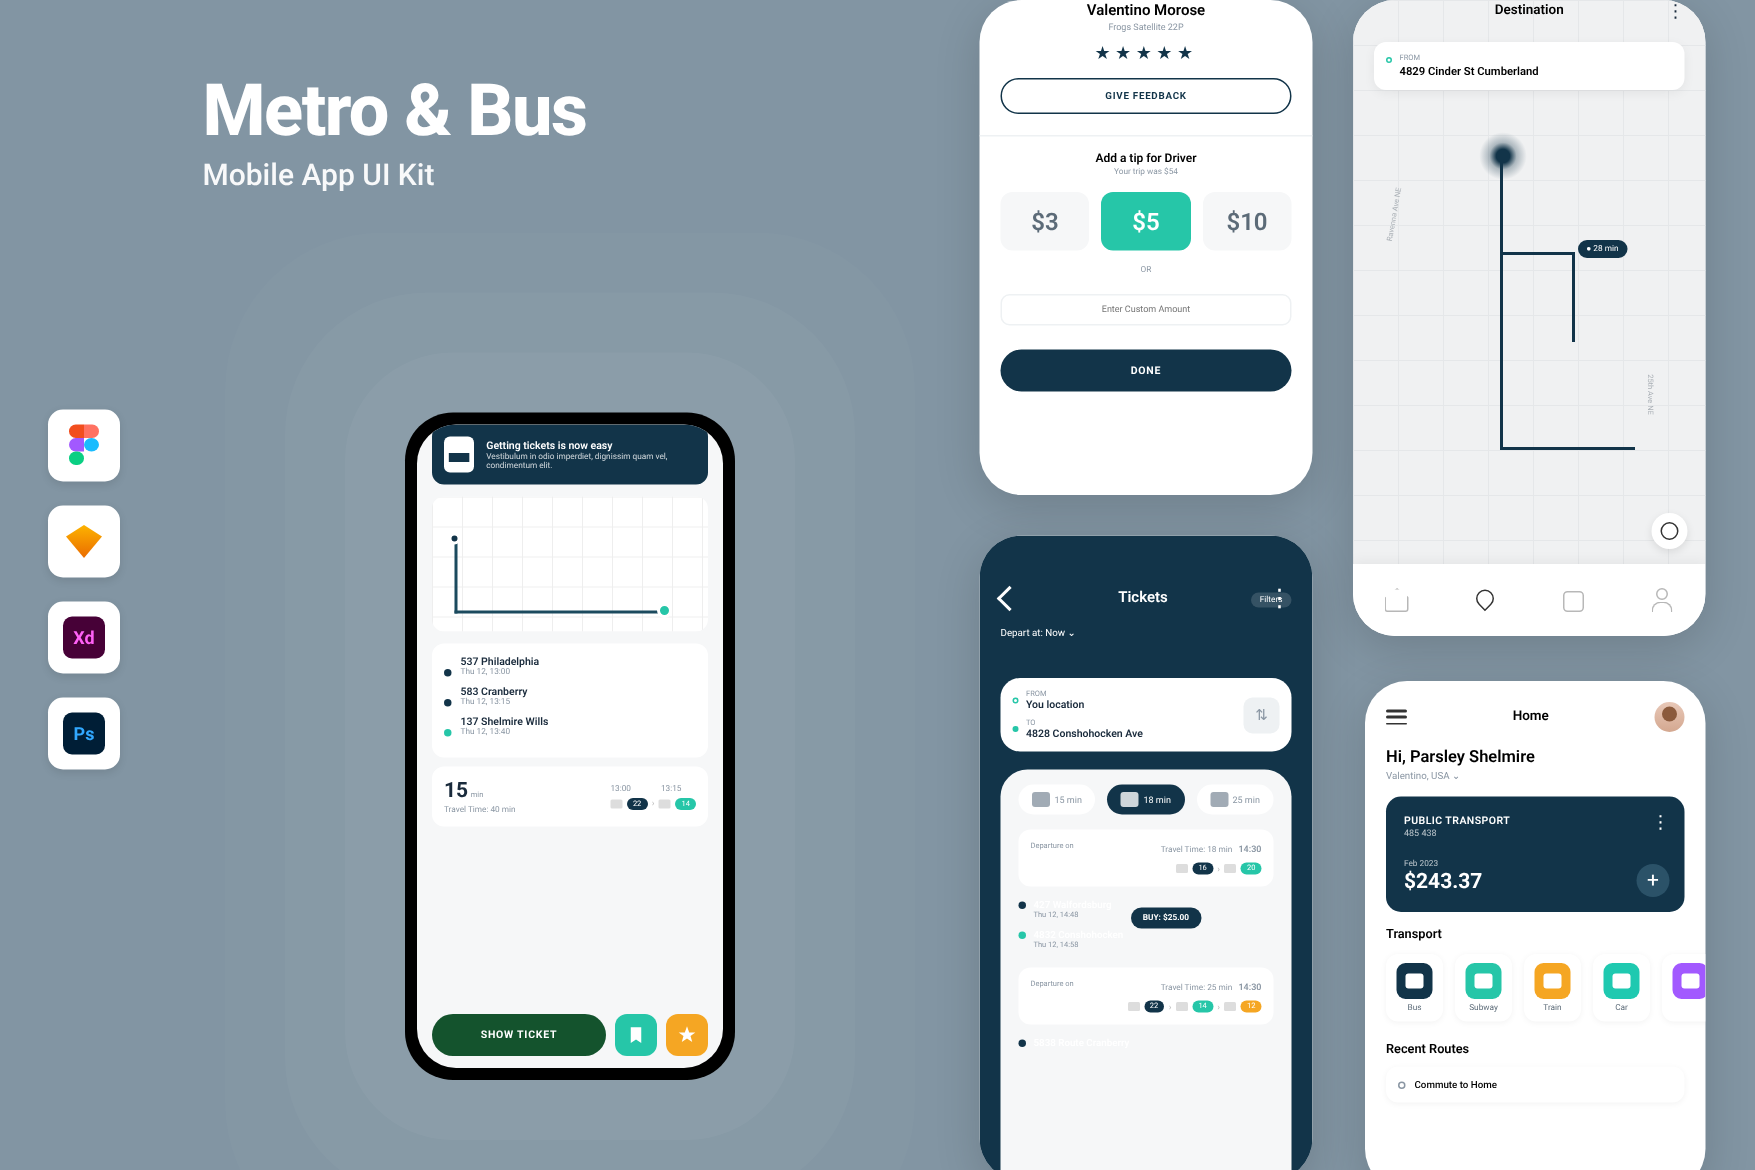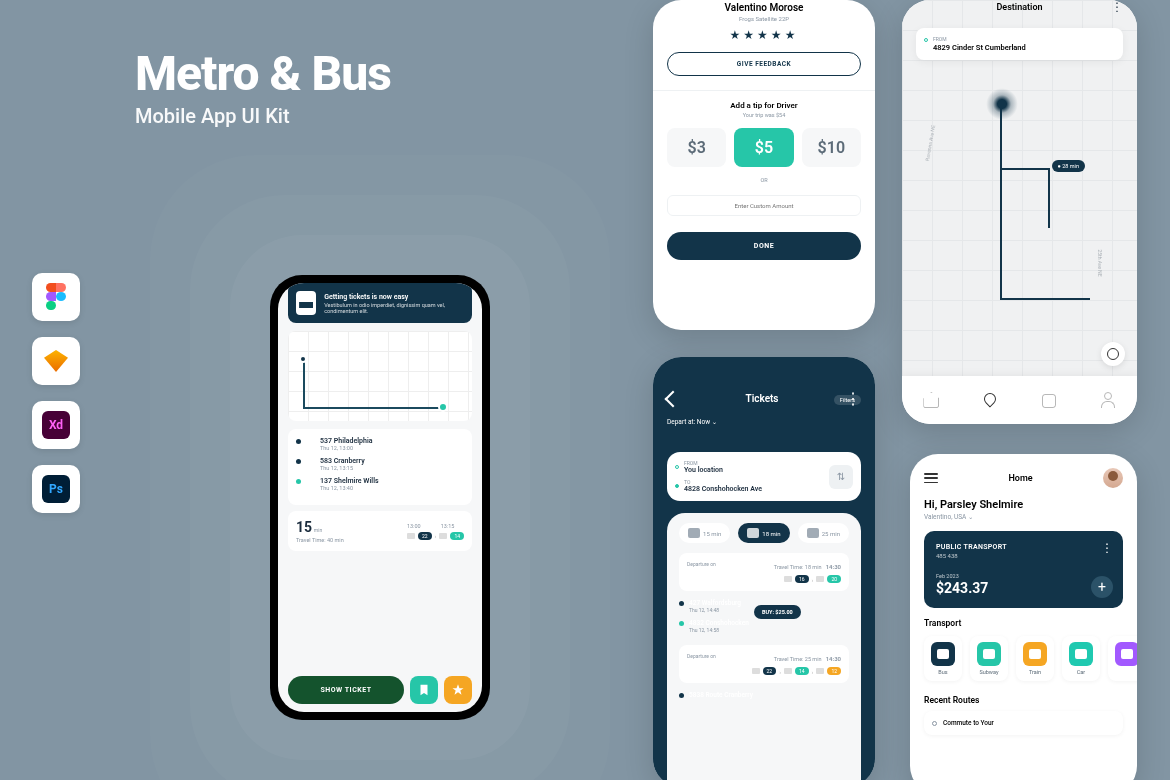--- a/index.html
+++ b/index.html
@@ -38,21 +38,21 @@
 .banner-text .bt{font-size:7px;font-weight:600}
 .banner-text .bs{font-size:5.5px;opacity:0.8;margin-top:1px}
 
 .map-card { margin:0 10px 8px; background:#fff; border-radius:8px; height:90px; position:relative; overflow:hidden; background-image:linear-gradient(#eee 1px,transparent 1px),linear-gradient(90deg,#eee 1px,transparent 1px); background-size:20px 20px; }
 .route-line{position:absolute;top:28px;left:15px;width:2px;height:50px;background:#1b4a5e}
 .route-line2{position:absolute;top:76px;left:15px;width:140px;height:2px;background:#1b4a5e}
 .dot-start{position:absolute;top:24px;left:11px;width:8px;height:8px;background:#123449;border:2px solid #fff;border-radius:50%}
 .dot-end{position:absolute;top:71px;left:150px;width:10px;height:10px;background:#26c6a8;border:2px solid #fff;border-radius:50%}
 
 .stops { margin:0 10px 6px; background:#fff; border-radius:8px; padding:8px; }
-.stop { display:flex; gap:19px; margin-bottom:6px; align-items:flex-start }
+.stop { display:flex; gap:6px; margin-bottom:6px; align-items:flex-end }
 .stop .sd{width:5px;height:5px;border-radius:50%;background:#123449;margin-top:2px}
 .stop:last-child .sd{background:#26c6a8}
 .stop .sn{font-size:7px;font-weight:600}
 .stop .st{font-size:5.5px;color:#8a96a3}
 
 .time-card{margin:0 10px 8px;background:#fff;border-radius:8px;padding:8px;display:flex;justify-content:space-between;align-items:center}
 .time-card .big{font-size:14px;font-weight:700}
 .time-card .sm{font-size:5px;color:#8a96a3}
 .time-card .tt{font-size:5.5px;color:#8a96a3;margin-top:2px}
 .route-chips{display:flex;gap:3px;align-items:center}
@@ -483,16 +483,16 @@
       </div>
     <div class="trans">
         <div class="ico ico-other"></div>
         <div class="tl"></div>
       </div>
   </div>
   <div class="sec-title">Recent Routes</div>
   <div class="rr-card">
     <div class="rr-row">
         <span class="rr-dot"></span>
-        <span class="rr-txt">Commute to Your</span>
+        <span class="rr-txt">Commute to Home</span>
       </div>
   </div>
 </div>
 
 </body></html>

